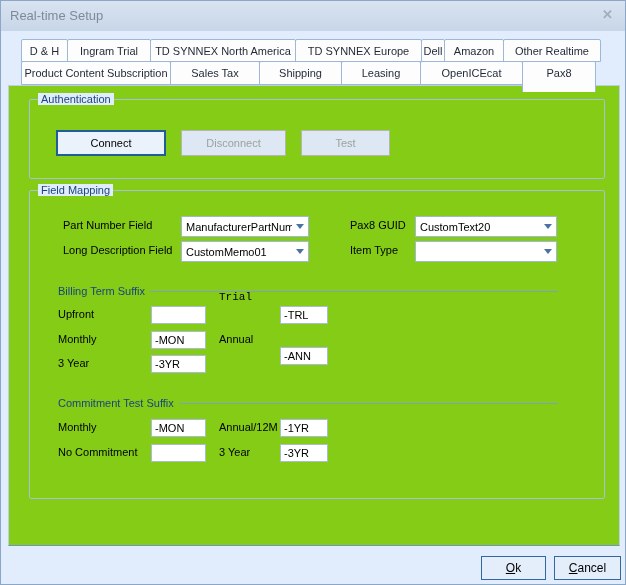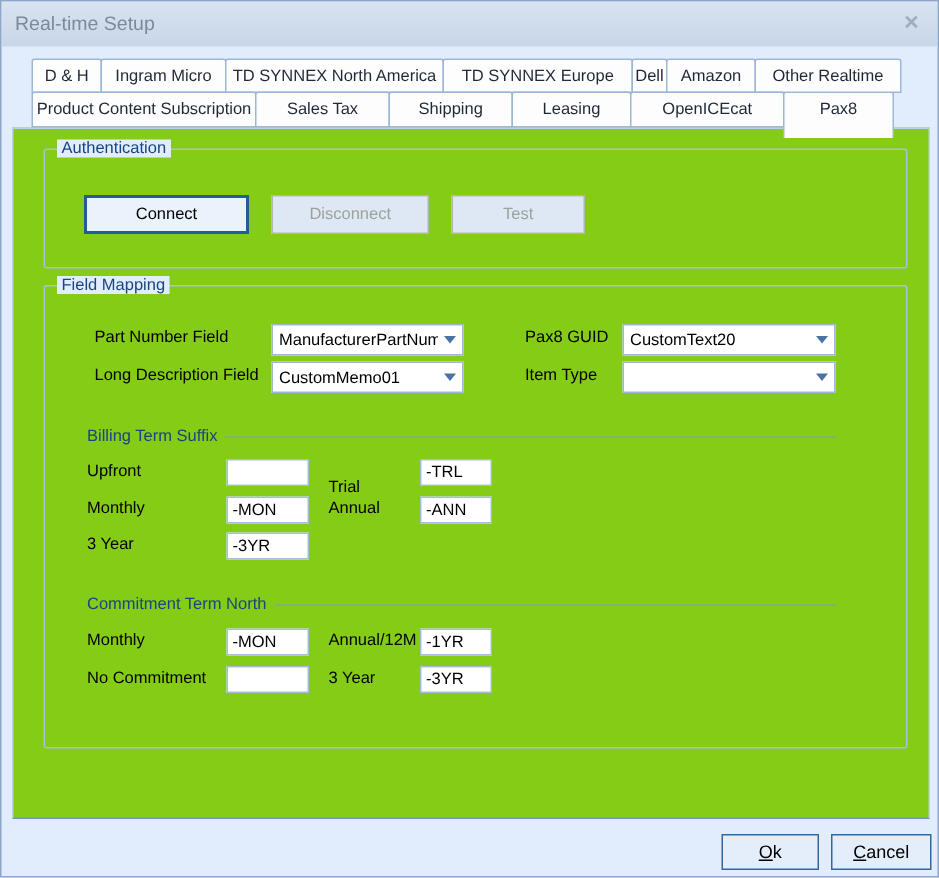--- a/index.html
+++ b/index.html
@@ -76,21 +76,21 @@
     <span class="title-text">Real-time Setup</span>
     <span class="close-btn">✕</span>
   </div>
 
   <div class="tabstrip">
     <div class="tabrow r1">
       <div class="tab" style="width:47px">
           <span>D &amp; H</span>
         </div>
       <div class="tab" style="width:84px">
-          <span>Ingram Micro</span>
+          <span>Ingram Trial</span>
         </div>
       <div class="tab" style="width:146px">
           <span>TD SYNNEX North America</span>
         </div>
       <div class="tab" style="width:127px">
           <span>TD SYNNEX Europe</span>
         </div>
       <div class="tab" style="width:24px">
           <span>Dell</span>
         </div>
@@ -164,33 +164,33 @@
             <span class="arrow-tri"></span>
           </span>
       </div>
 
       <div class="section-header" style="top:94px;">
         <span>Billing Term Suffix</span>
         <span class="line"></span>
       </div>
       <span class="flabel" style="left:28px; top:117px;">Upfront</span>
       <input class="text-input w1" style="top: 115px;" value="">
-      <span class="flabel" style="left:189px; top:128px;">Trial</span>
+      <span class="flabel" style="left:189px; top:100px;font-family:Liberation Mono, monospace;">Trial</span>
       <input class="text-input w2" style="top: 115px;" value="-TRL">
 
       <span class="flabel" style="left:28px; top:142px;">Monthly</span>
       <input class="text-input w1" style="top: 140px;" value="-MON">
       <span class="flabel" style="left:189px; top:142px;">Annual</span>
-      <input class="text-input w2" style="top: 140px;" value="-ANN">
+      <input class="text-input w2" style="top: 156px;" value="-ANN">
 
       <span class="flabel" style="left:28px; top:166px;">3 Year</span>
       <input class="text-input w1" style="top: 164px;" value="-3YR">
 
       <div class="section-header" style="top:206px;">
-        <span>Commitment Term North</span>
+        <span>Commitment Test Suffix</span>
         <span class="line"></span>
       </div>
       <span class="flabel" style="left:28px; top:230px;">Monthly</span>
       <input class="text-input w1" style="top: 228px;" value="-MON">
       <span class="flabel" style="left:189px; top:230px;">Annual/12M</span>
       <input class="text-input w2" style="top: 228px;" value="-1YR">
 
       <span class="flabel" style="left:28px; top:255px;">No Commitment</span>
       <input class="text-input w1" style="top: 253px;" value="">
       <span class="flabel" style="left:189px; top:255px;">3 Year</span>

